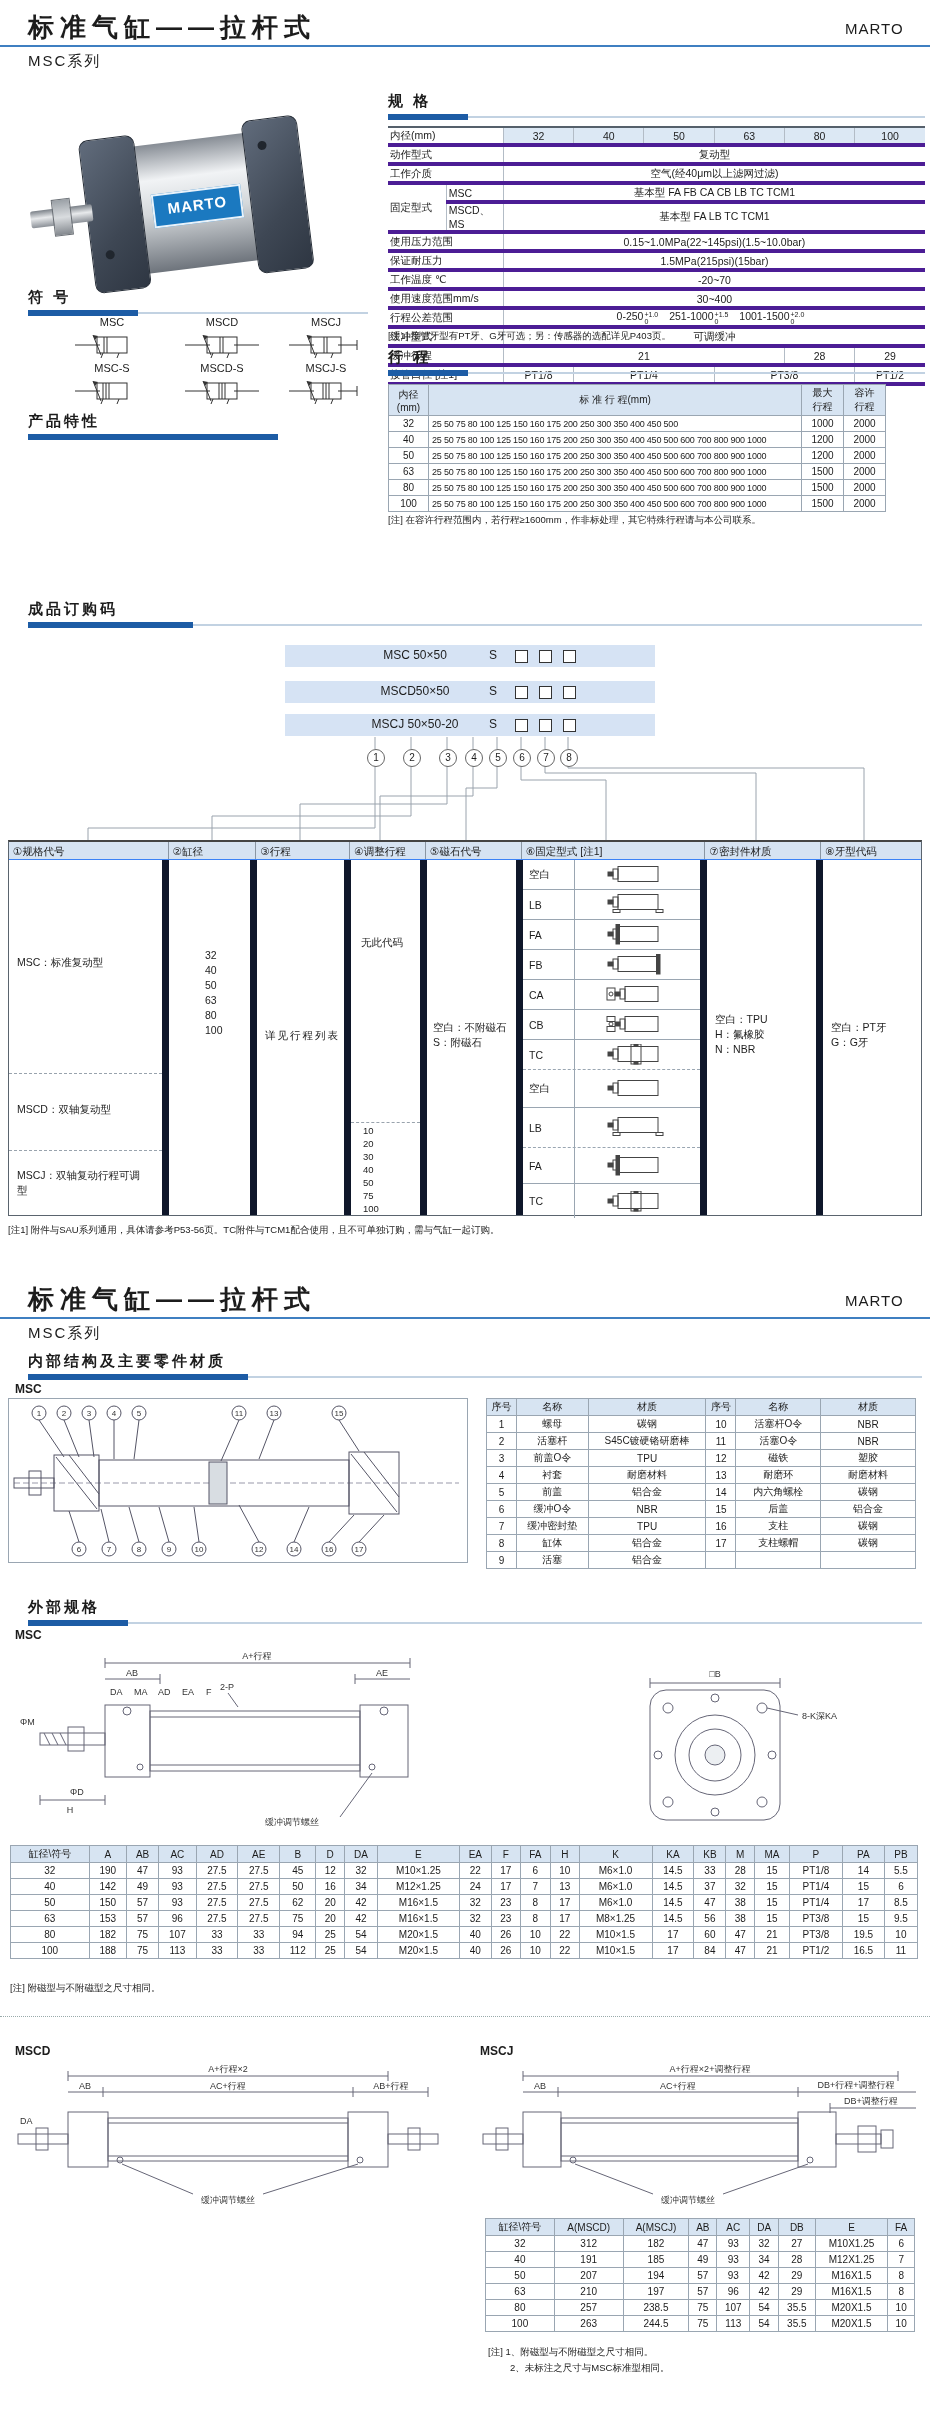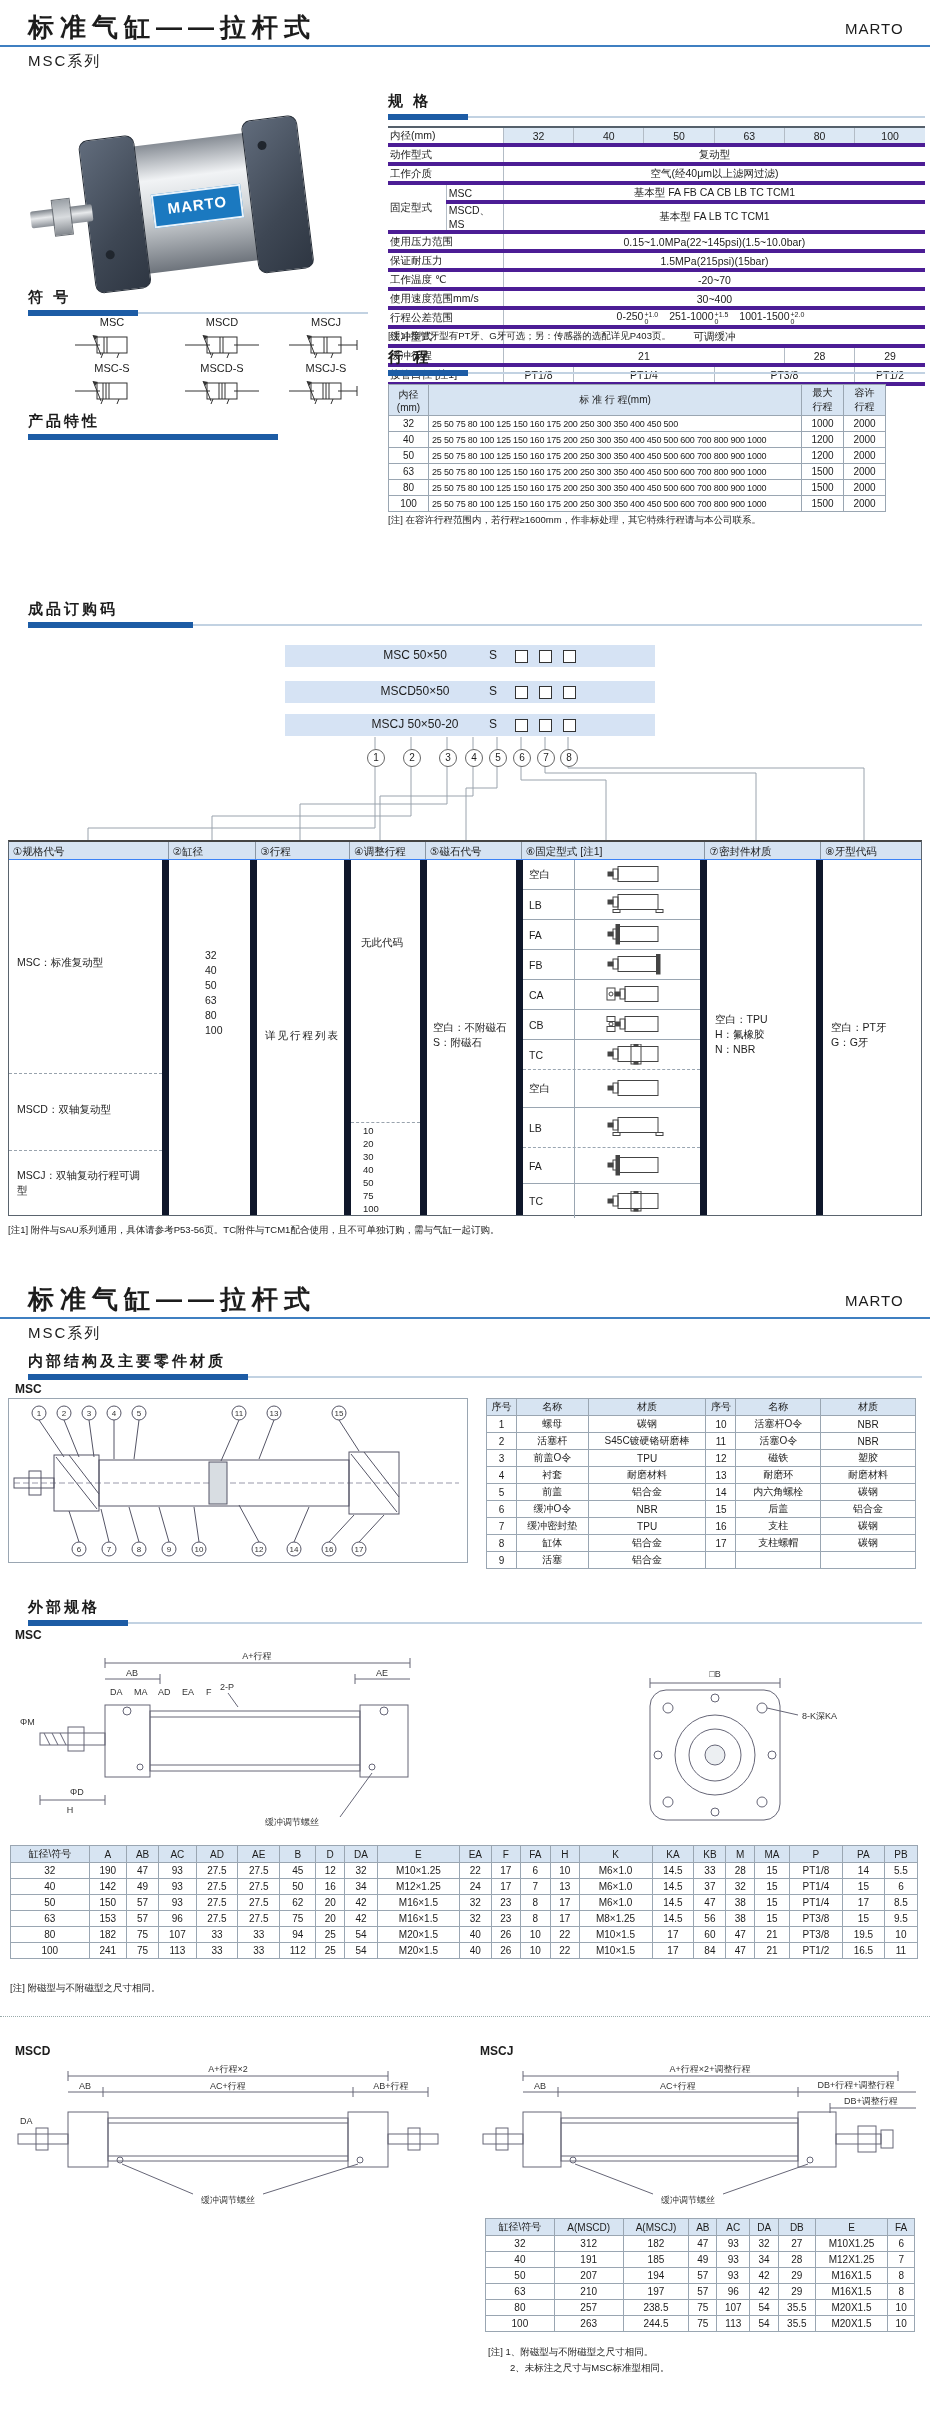--- a/index.html
+++ b/index.html
@@ -1049,21 +1049,21 @@
           <td>17</td>
           <td>60</td>
           <td>47</td>
           <td>21</td>
           <td>PT3/8</td>
           <td>19.5</td>
           <td>10</td>
         </tr>
         <tr>
           <td>100</td>
-          <td>241</td>
+          <td>188</td>
           <td>75</td>
           <td>113</td>
           <td>33</td>
           <td>33</td>
           <td>112</td>
           <td>25</td>
           <td>54</td>
           <td>M20×1.5</td>
           <td>40</td>
           <td>26</td>

